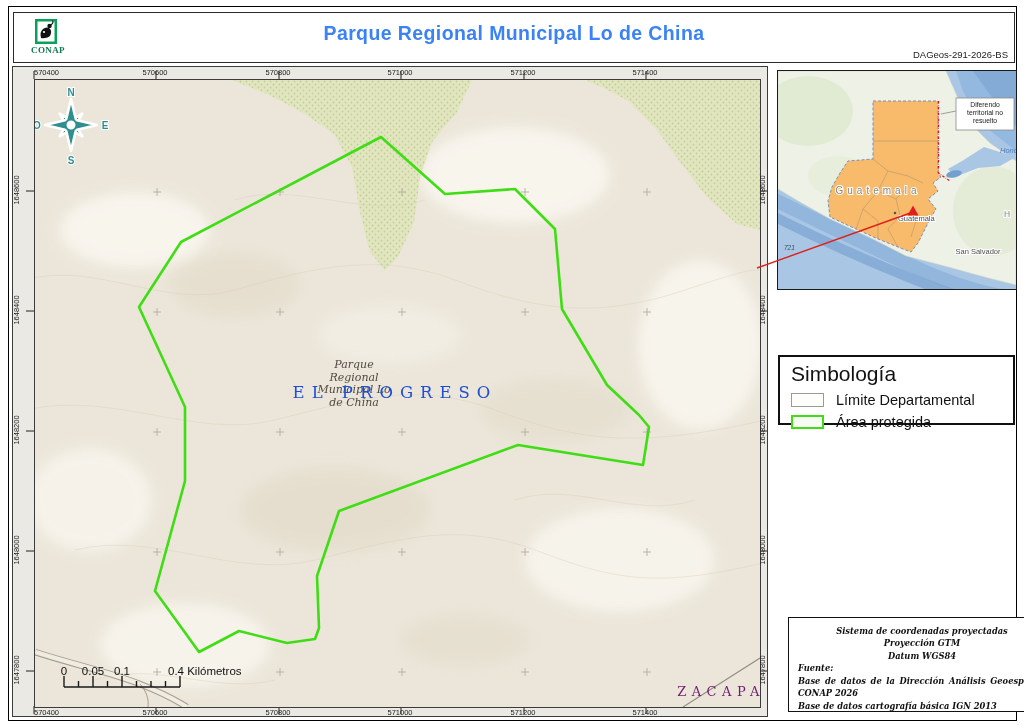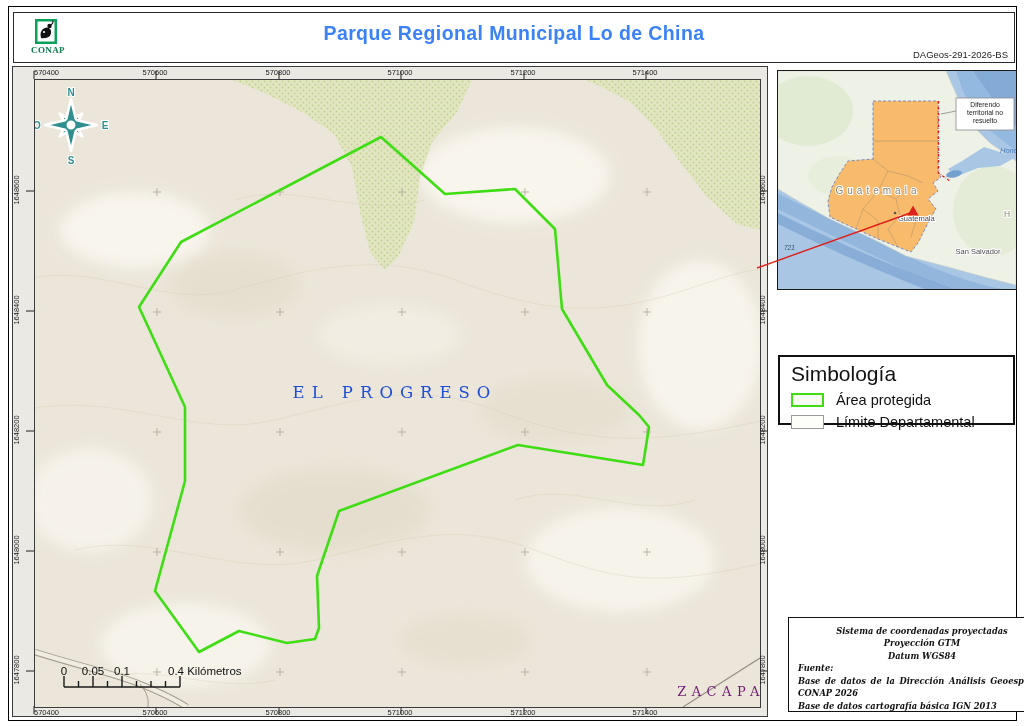--- a/index.html
+++ b/index.html
@@ -152,20 +152,26 @@
             <text x="-34" y="4">O</text>
           </g>
         </g>
 
         <g stroke="#1a1a1a" stroke-width="1.4" fill="none">
           <path d="M29,607 H145"></path>
           <path d="M29,607 V596 M43.5,607 V601 M58,607 V596 M72.5,607 V601 M87,607 V596 M101.5,607 V601 M116,607 V601 M130.5,607 V601 M145,607 V596"></path>
         </g>
       </svg>
 
+      <div class="park-label">
+        <div>Parque</div>
+        <div>Regional</div>
+        <div>Municipal Lo</div>
+        <div>de China</div>
+      </div>
       <div class="dep-label dep-progreso">EL PROGRESO</div>
       <div class="dep-label dep-zacapa">ZACAPA</div>
 
       <span class="sb" style="left:17px;top:585px;width:24px;text-align:center">0</span>
       <span class="sb" style="left:40px;top:585px;width:36px;text-align:center">0.05</span>
       <span class="sb" style="left:73px;top:585px;width:28px;text-align:center">0.1</span>
       <span class="sb" style="left:133px;top:585px"><span>0.4</span> <span>Kilómetros</span></span>
     </div>
   </div>
 
@@ -242,26 +248,26 @@
   </div>
 
   <svg class="overlay" width="1024" height="726">
     <line x1="757" y1="268" x2="913" y2="212" stroke="#de1f1a" stroke-width="1.4"></line>
     <polygon points="913,205.5 907.5,215.5 918.5,215.5" fill="#de1f1a"></polygon>
   </svg>
 
   <div class="legend">
     <div class="legend-title">Simbología</div>
     <div class="legend-row">
+      <span class="sw sw-gray"></span>
+      <span>Límite Departamental</span>
+    </div>
+    <div class="legend-row">
       <span class="sw sw-green"></span>
       <span>Área protegida</span>
-    </div>
-    <div class="legend-row">
-      <span class="sw sw-gray"></span>
-      <span>Límite Departamental</span>
     </div>
   </div>
 
   <div class="credits">
     <div class="ctr">Sistema de coordenadas proyectadas</div>
     <div class="ctr">Proyección GTM</div>
     <div class="ctr">Datum WGS84</div>
     <div>Fuente:</div>
     <div class="src">Base de datos de la Dirección Análisis Geoespacial CONAP 2026</div>
     <div>Base de datos cartografía básica IGN 2013</div>

